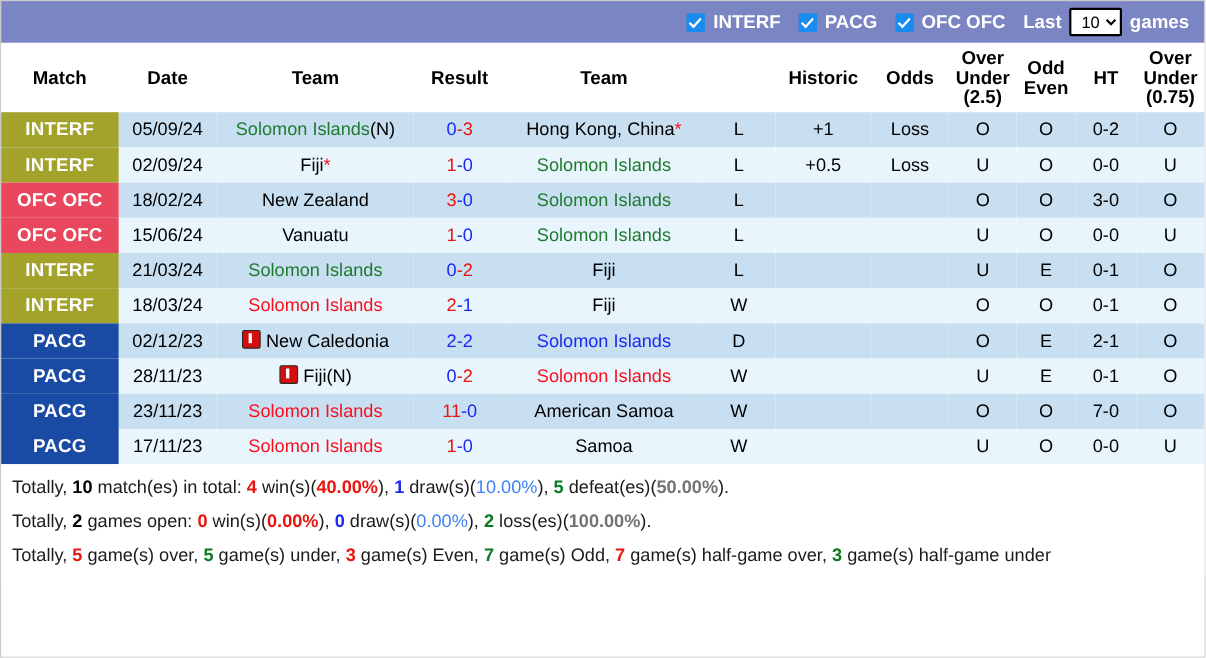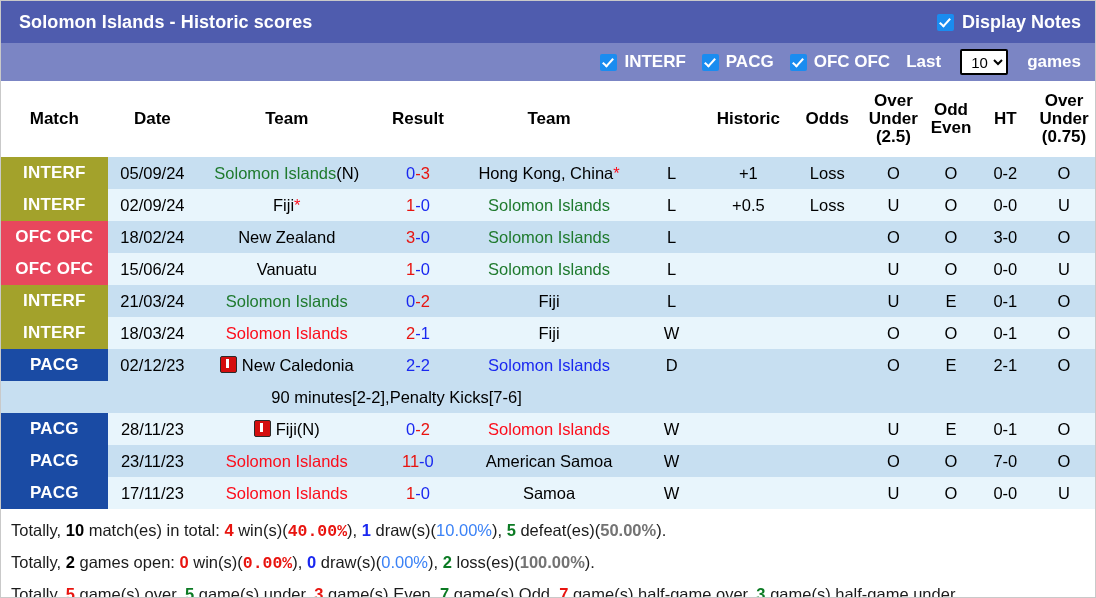--- a/index.html
+++ b/index.html
@@ -69,21 +69,21 @@
   }
   .filter-group .cb-label {
     color: #ffffff;
     font-size: 17px;
     font-weight: bold;
     white-space: nowrap;
   }
   .last-group {
     display: flex;
     align-items: center;
-    gap: 19px;
+    gap: 7px;
   }
   .last-group .txt {
     color: #ffffff;
     font-size: 17px;
     font-weight: bold;
     white-space: nowrap;
   }
   .games-select {
     font-family: "Liberation Sans", sans-serif;
     font-size: 15px;
@@ -126,21 +126,21 @@
     border-collapse: collapse;
     table-layout: fixed;
     background: #ffffff;
   }
   table.scores th {
     font-size: 17px;
     font-weight: bold;
     color: #000000;
     background: #ffffff;
     padding: 0;
-    height: 76px;
+    height: 63px;
     vertical-align: middle;
     line-height: 18px;
   }
   table.scores td {
     font-size: 16.5px;
     color: #000000;
     height: 32px;
     padding: 0;
     vertical-align: middle;
     text-align: center;
@@ -240,36 +240,29 @@
   .footer-line {
     font-size: 16.5px;
     color: #1b1b1b;
     line-height: 31px;
     white-space: nowrap;
   }
   .f-red   { color: #e8140f; font-weight: bold; }
   .f-blue  { color: #1a28f0; font-weight: bold; }
   .f-green { color: #0b7a23; font-weight: bold; }
   .f-bold  { font-weight: bold; color: #000; }
-  .f-pct-red   { color: #e8140f; font-weight: bold; font-family: Liberation Mono, monospace; }
+  .f-pct-red   { color: #e8140f; font-weight: bold; }
   .f-pct-blue  { color: #3b82f6; font-weight: normal; }
   .f-pct-green { color: #737373; font-weight: bold; }
 </style>
 </head>
 <body>
 
 <div id="app">
 
-  <div class="titlebar">
-    <div class="titlebar-title">Solomon Islands - Historic scores</div>
-    <div class="titlebar-right">
-      <span class="cbox"></span>
-      <span class="cb-label">Display Notes</span>
-    </div>
-  </div>
 
   <div class="filterbar">
 
     <div class="filter-group">
       <span class="cbox"></span>
       <span class="cb-label">INTERF</span>
     </div>
 
     <div class="filter-group">
       <span class="cbox"></span>
@@ -422,24 +415,20 @@
           <td class="c-result"><span class="s-blue">2</span><span class="s-blue">-</span><span class="s-blue">2</span></td>
           <td class="c-team2"><span class="t-blue">Solomon Islands</span></td>
           <td class="c-wl t-blue">D</td>
           <td class="c-hcap t-black"></td>
           <td class="c-odds t-black"></td>
           <td class="c-ou25 t-red">O</td>
           <td class="c-oe t-red">E</td>
           <td class="c-ht t-black">2-1</td>
           <td class="c-ou075 t-red">O</td>
         </tr>
-        <tr class="note-row">
-          <td class="note-cell" colspan="7">90 minutes[2-2],Penalty Kicks[7-6]</td>
-          <td colspan="5"></td>
-        </tr>
         <tr class="row-b">
           <td class="c-match">
             <span class="badge PACG">PACG</span>
           </td>
           <td class="c-date">28/11/23</td>
           <td class="c-team1"><span class="note-icon"></span><span class="t-black">Fiji</span><span class="t-black">(N)</span></td>
           <td class="c-result"><span class="s-blue">0</span><span class="s-red">-</span><span class="s-red">2</span></td>
           <td class="c-team2"><span class="t-red">Solomon Islands</span></td>
           <td class="c-wl t-red">W</td>
           <td class="c-hcap t-black"></td>

